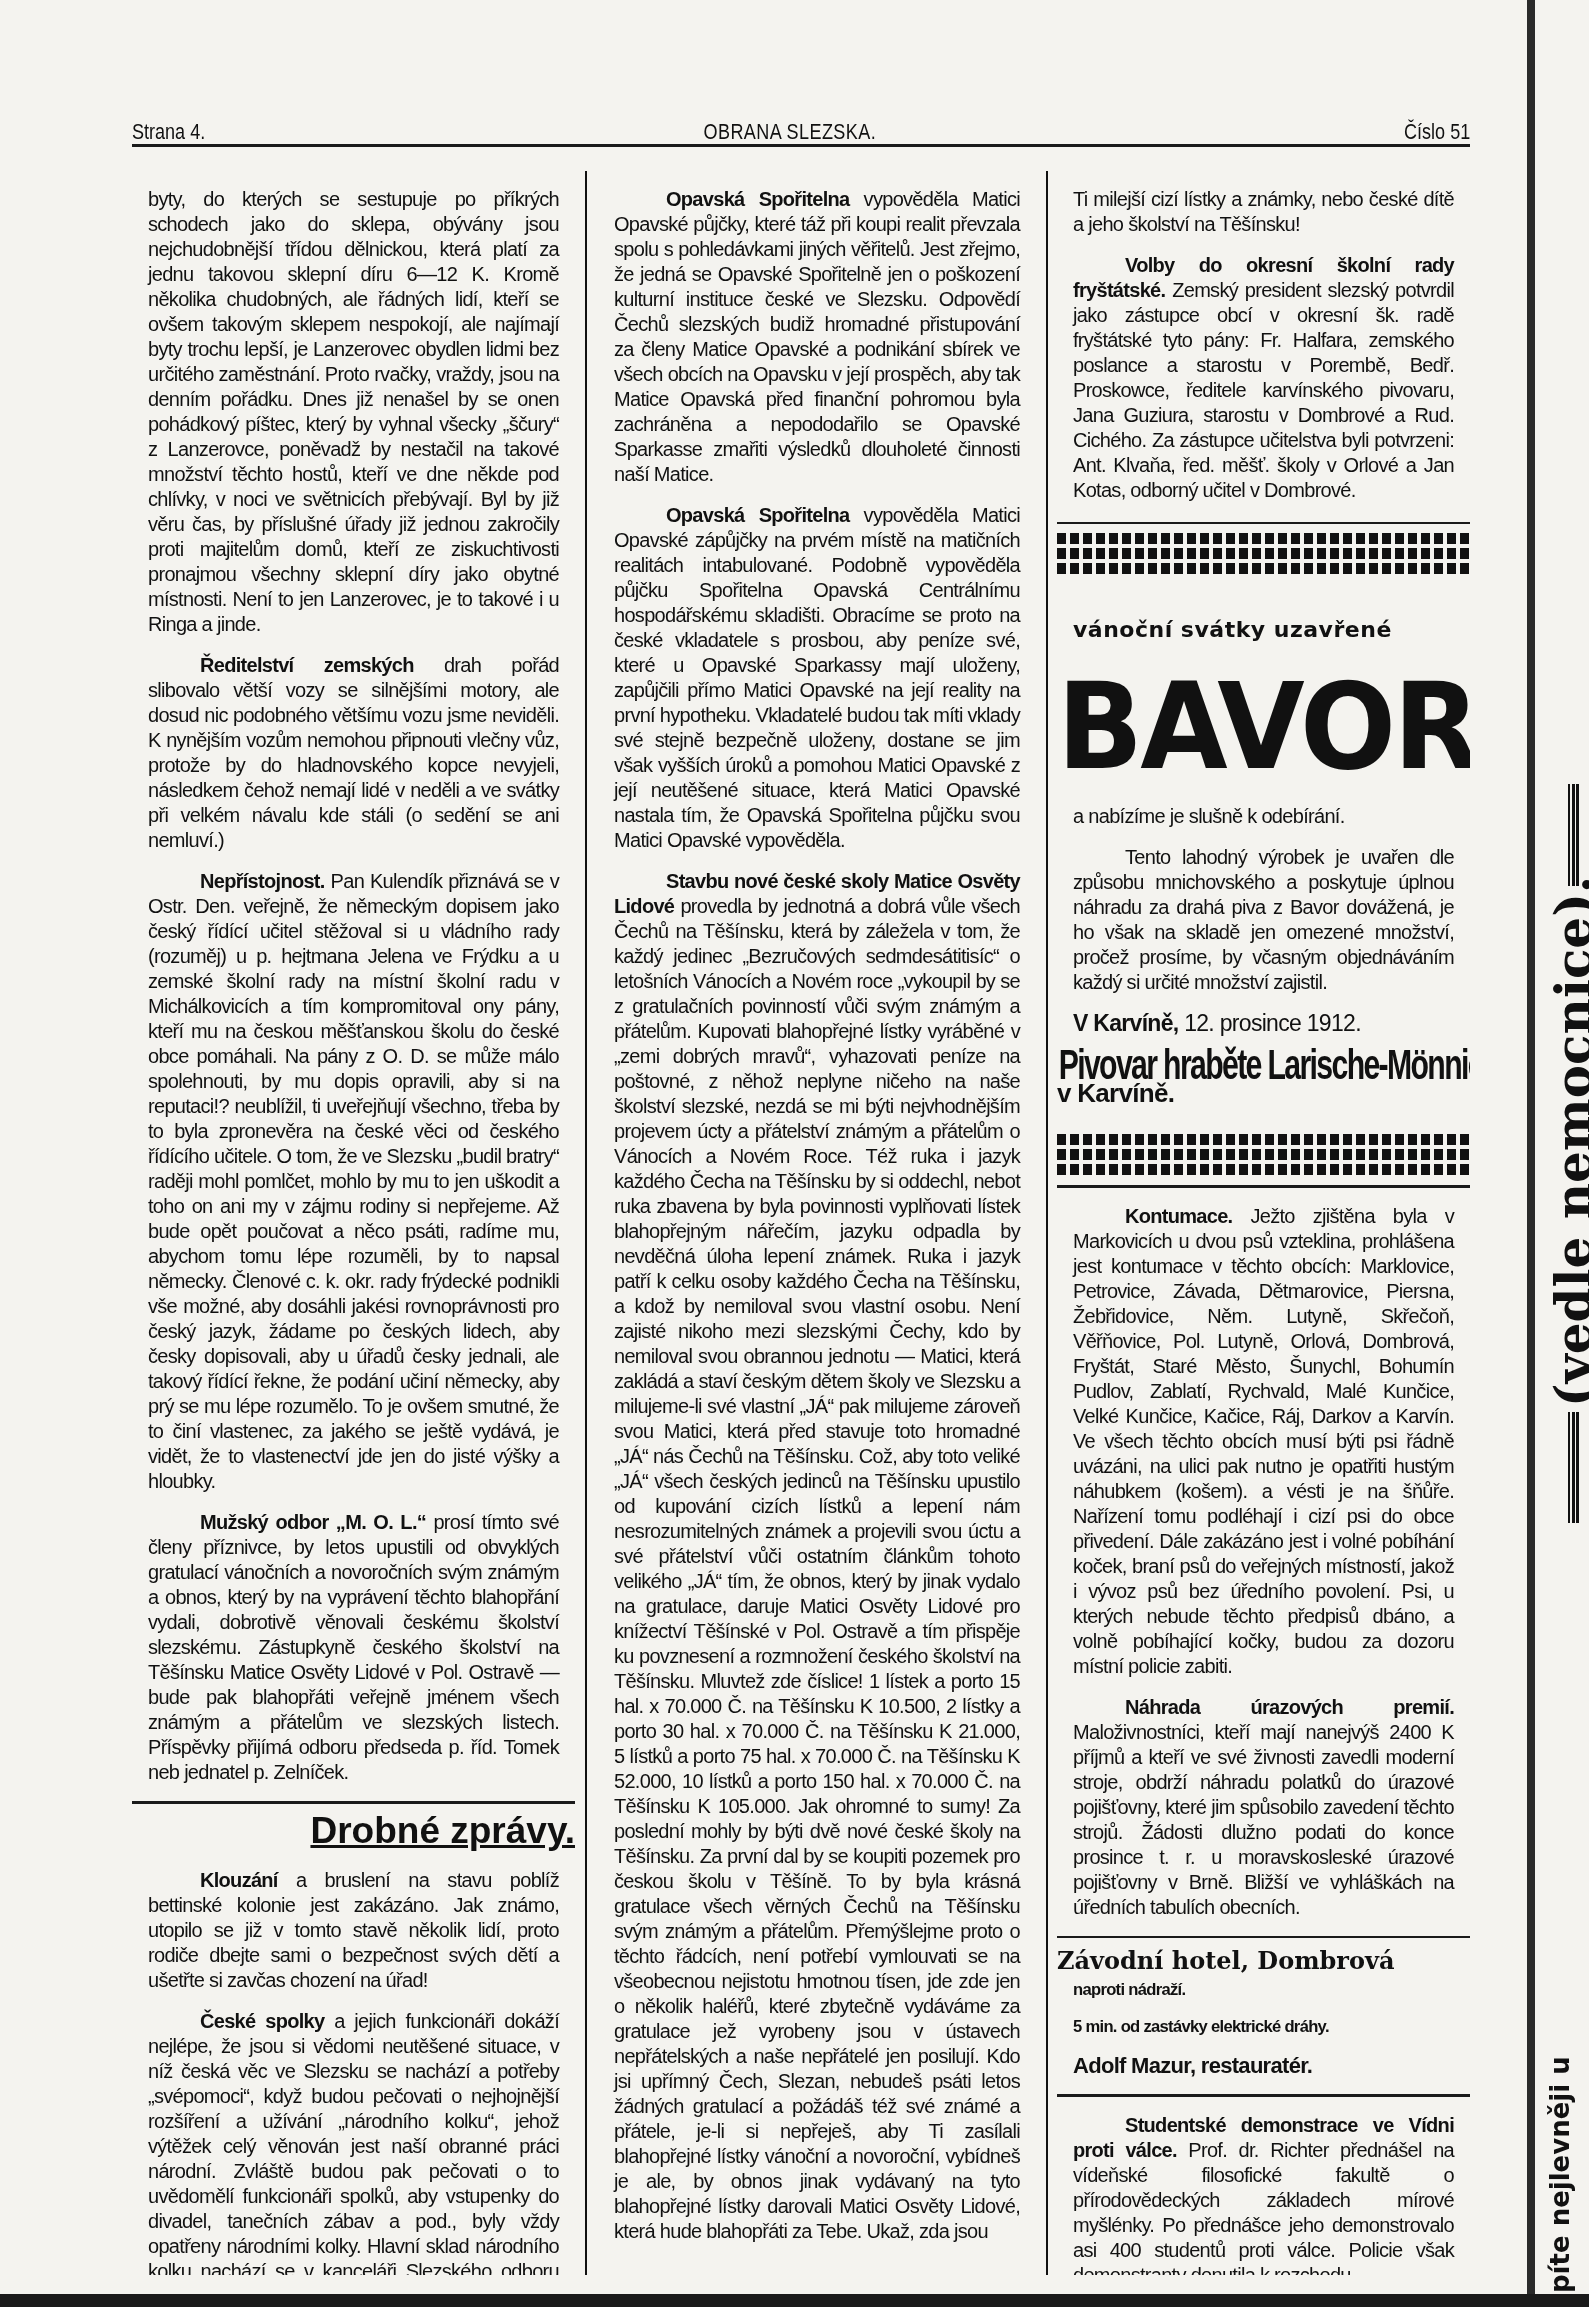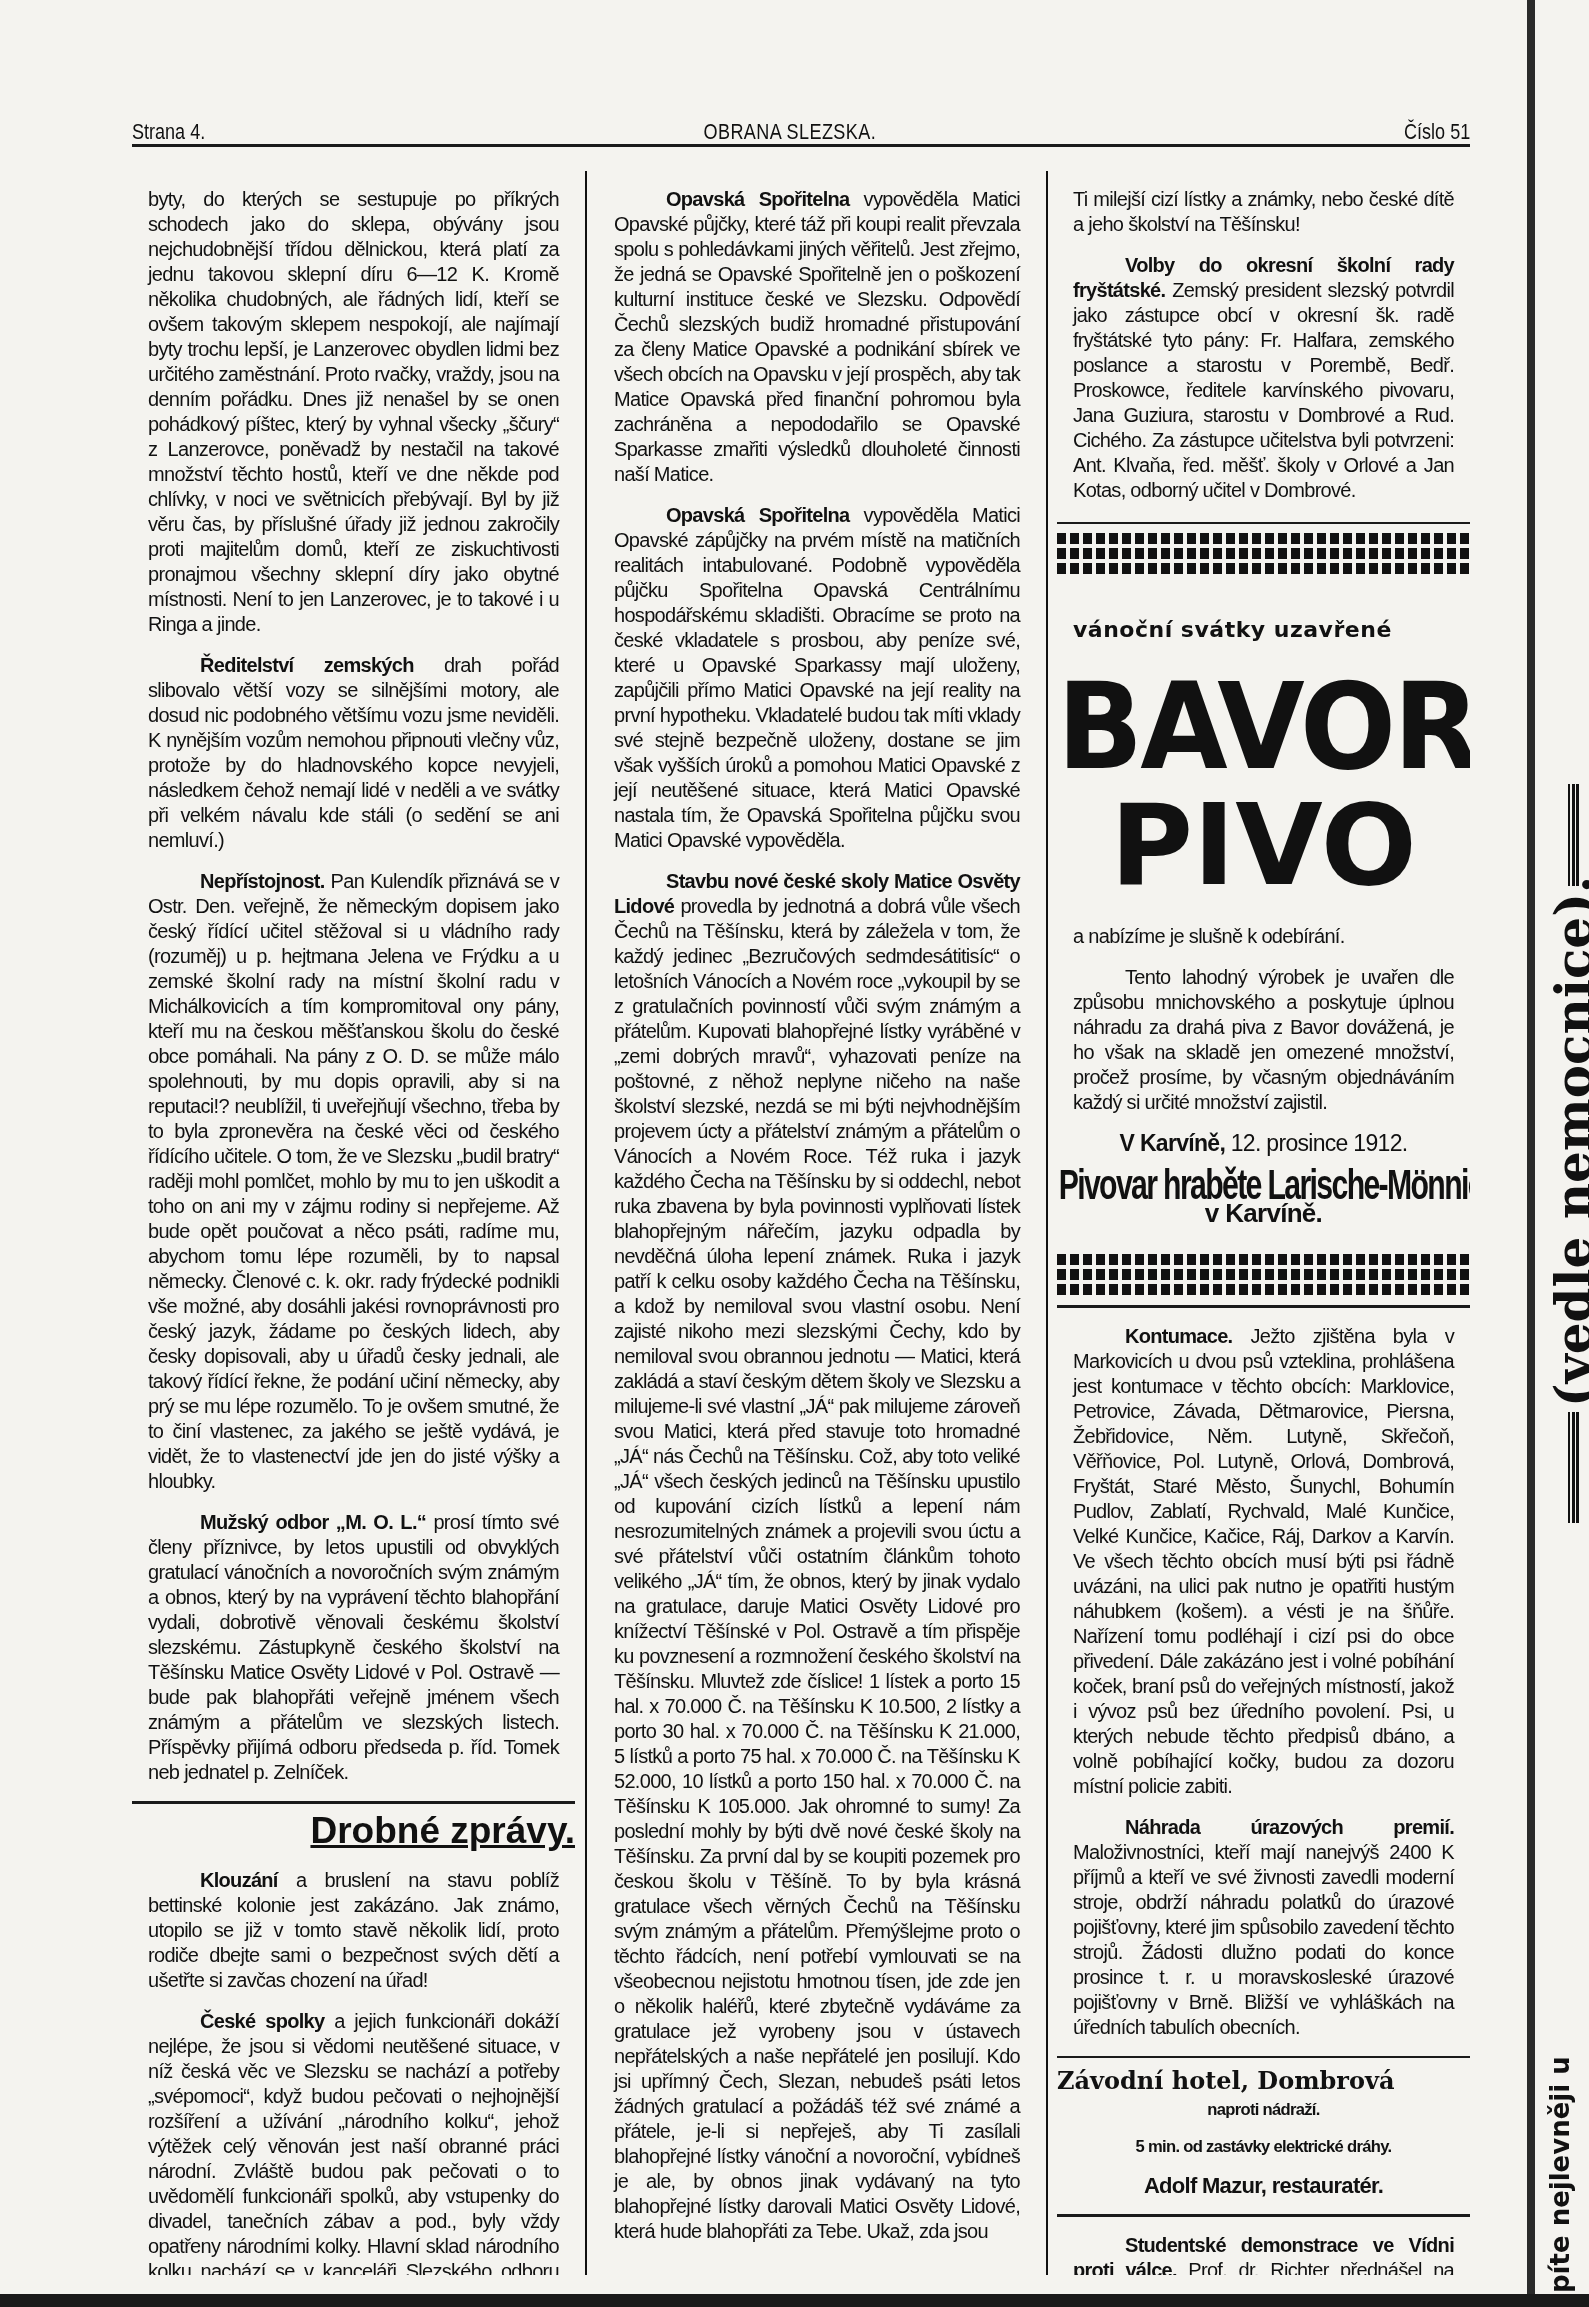--- a/index.html
+++ b/index.html
@@ -43,21 +43,21 @@
   .h-section { text-align: right; font-size: 37px; font-weight: bold; letter-spacing: 0; margin: 2.8px 0 6.5px; line-height: 42px; text-decoration: underline; }
   .dots {
     height: 42px; margin: 8.3px 0;
     background-image: repeating-linear-gradient(90deg, #111 0 9.2px, transparent 9.2px 13px);
     -webkit-mask-image: repeating-linear-gradient(180deg, #000 0 11px, transparent 11px 15px);
     mask-image: repeating-linear-gradient(180deg, #000 0 11px, transparent 11px 15px);
   }
   .ad-bold { font-family: "DejaVu Sans", sans-serif; font-weight: bold; font-size: 22px; letter-spacing: 0.5px; }
   .bavorske { font-family: "DejaVu Sans", sans-serif; font-weight: 900; font-size: 113px; line-height: 115px; letter-spacing: -2.8px; text-align: center; margin-top: 28px; transform: scaleY(1.05); }
   .pivo { font-family: "DejaVu Sans", sans-serif; font-weight: 900; font-size: 113px; line-height: 120px; text-align: center; letter-spacing: 0; }
-  .centered { text-align: center; }
+  .centered { }
   .brewery { font-family: "Liberation Sans", sans-serif; font-weight: bold; font-size: 42px; text-align: center; letter-spacing: -2.3px; transform: scaleX(0.72); transform-origin: center; white-space: nowrap; margin: 4.6px -78px; }
   .hotel-title { font-family: "DejaVu Serif", serif; font-weight: bold; font-size: 24px; text-align: left; letter-spacing: 0; white-space: nowrap; }
   .small { font-size: 16.6px; line-height: 21px; }
   .margin-right {
     position: absolute; left: 1518px; top: 0; width: 71px; height: 2310px;
   }
   .margin-bar { position: absolute; left: 9.2px; top: 0; width: 8.3px; height: 2310px; background: #2a2a2a; }
   .margin-stripes { position: absolute; left: 50px; width: 13px;
     background-image: repeating-linear-gradient(90deg, #111 0 2.3px, transparent 2.3px 4.2px); }
   .vert-text {
@@ -110,21 +110,20 @@
 
     <div class="col c3">
       <p>Ti milejší cizí lístky a známky, nebo české dítě a jeho školství na Těšínsku!</p>
       <p class="ind"><b>Volby do okresní školní rady fryštátské.</b><span> Zemský president slezský potvrdil jako zástupce obcí v okresní šk. radě fryštátské tyto pány: Fr. Halfara, zemského poslance a starostu v Porembě, Bedř. Proskowce, ředitele karvínského pivovaru, Jana Guziura, starostu v Dombrové a Rud. Cichého. Za zástupce učitelstva byli potvrzeni: Ant. Klvaňa, řed. měšť. školy v Orlové a Jan Kotas, odborný učitel v Dombrové.</span></p>
       <div class="hr" style="margin-top:18.5px"></div>
       <div class="dots"></div>
 
       <div style="padding-top:18.5px">
         <p class="ad-bold">vánoční svátky uzavřené</p>
         <div class="bavorske">BAVORSKÉ</div>
-        <div class="pivo">PIVO</div>
         <p style="margin-top:18.5px">a nabízíme je slušně k odebírání.</p>
         <p class="ind">Tento lahodný výrobek je uvařen dle způsobu mnichovského a poskytuje úplnou náhradu za drahá piva z Bavor dovážená, je ho však na skladě jen omezené množství, pročež prosíme, by včasným objednáváním každý si určité množství zajistil.</p>
         <p class="centered" style="margin-top:14px;font-size:23px"><b>V Karvíně,</b><span> 12. prosince 1912.</span></p>
         <div class="brewery">Pivovar hraběte Larische-Mönnicha</div>
         <p class="centered" style="font-size:26px;font-weight:bold;margin:4.6px 0 28px">v Karvíně.</p>
       </div>
 
       <div class="dots"></div>
       <div class="hr"></div>
 

